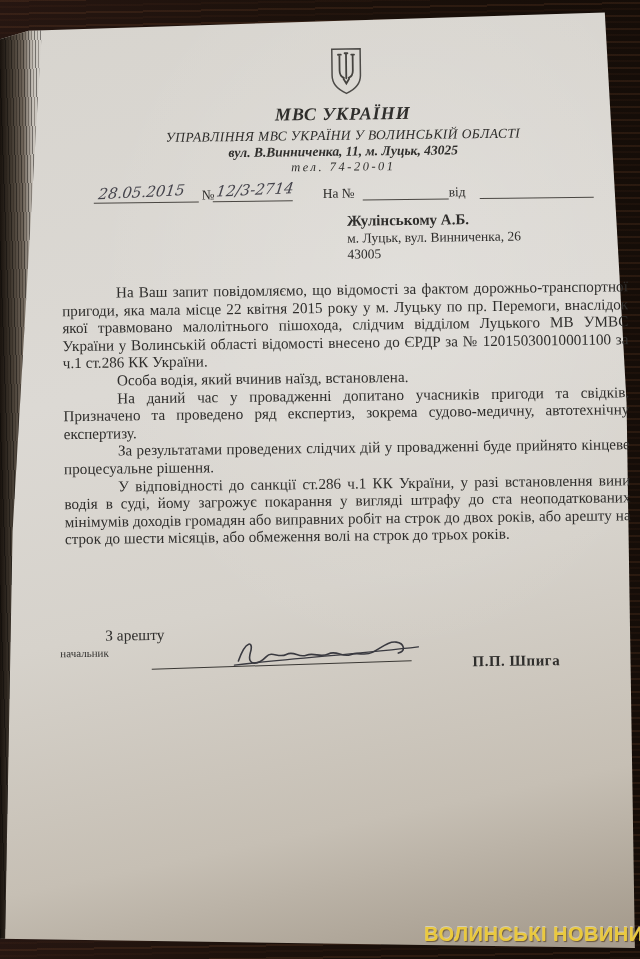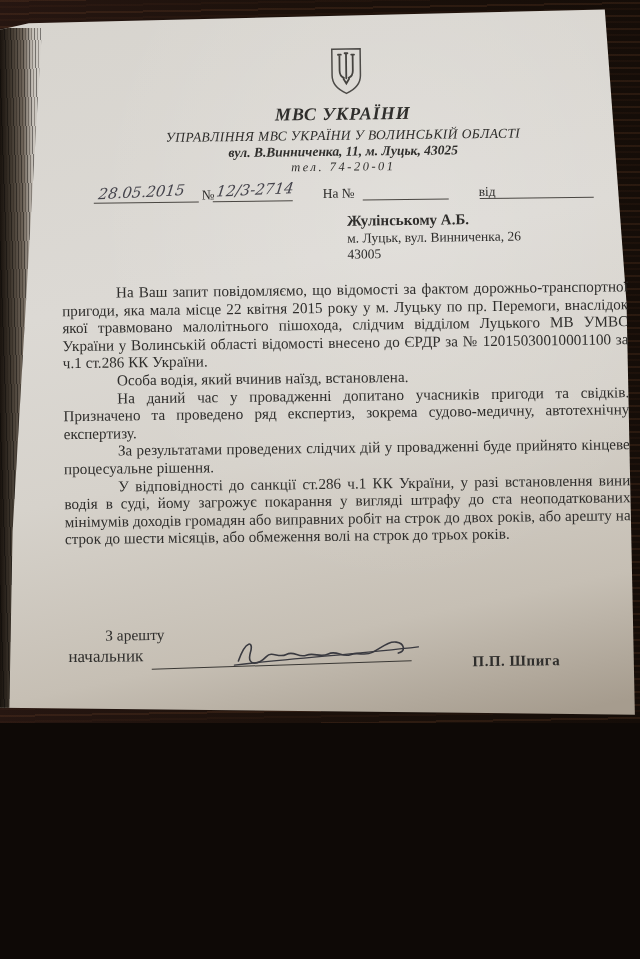--- a/index.html
+++ b/index.html
@@ -1,17 +1,17 @@
 <!DOCTYPE html>
 <html><head>
 <meta charset="utf-8">
 <style>
   html,body{margin:0;padding:0;background:#0e0906;}
   .scene{
-    position:relative; width:640px; height:723px; overflow:hidden;
+    position:relative; width:640px; height:959px; overflow:hidden;
     background-color:#1b100a;
     background-image:
       repeating-linear-gradient(179deg, rgba(125,75,45,0.20) 0 2px, rgba(0,0,0,0) 2px 6px, rgba(90,50,30,0.12) 6px 8px, rgba(0,0,0,0) 8px 13px),
       linear-gradient(90deg,#261611 0%, #1c110b 45%, #150d08 100%);
     font-family:"Liberation Serif", serif;
   }
   .paper{
     position:absolute; inset:0;
     clip-path: polygon(0 4.1%, 4.5% 3.2%, 94.5% 1.3%, 97.9% 42%, 99.2% 98.85%, 0 97.9%);
     background:
@@ -41,21 +41,21 @@
     transform: skewX(-10deg) rotate(-2deg); font-size:15px; white-space:nowrap;
   }
   .uline{border-bottom:1.2px solid #4a4743;}
   .lbl{font-size:13.5px;}
   .recipient{left:348px; top:213px; line-height:16px;}
   .recipient .name{font-size:15px; font-weight:bold; margin:0 0 2px 0;}
   .recipient .line{font-size:13.5px; margin:0;}
   .body-text{left:62px; top:281px; width:566px; font-size:15.2px; line-height:17.6px; text-align:justify;}
   .body-text p{margin:0; text-indent:54px;}
   .closing{left:101px; top:624px; font-size:15.5px;}
-  .job-title{left:64px; top:644px; font-size:17px;}
+  .job-title{left:56px; top:644px; font-size:11px;}
   .sig-line{left:147px; top:640px; width:260px; height:24px; border-bottom:1.5px solid #3a3835; transform:rotate(-1.2deg);}
   .sig-scribble{left:228px; top:630px;}
   .sig-name{left:468px; top:655px; font-size:15px; font-weight:bold; letter-spacing:0.5px;}
   .watermark{
     position:absolute; left:424px; top:923px; width:216px;
     font-family:"Liberation Sans", sans-serif; font-weight:bold; font-size:20px;
     color:#eac93e; letter-spacing:0.5px; white-space:nowrap;
     text-shadow: 0 -1px 0 rgba(255,252,235,0.45), 1px 1px 1px rgba(60,35,0,0.55);
   }
 </style>
@@ -81,21 +81,21 @@
     <div class="abs center addr">вул. В.Винниченка, 11, м. Луцьк, 43025</div>
     <div class="abs center phone">тел. 74-20-01</div>
 
     <div class="abs hw" style="left:100px; top:181px;">28.05.2015</div>
     <div class="abs uline" style="left:95px; top:182px; width:105px; height:18px;"></div>
     <div class="abs lbl" style="left:203px; top:186px;">№</div>
     <div class="abs hw" style="left:218px; top:180px;">12/3-2714</div>
     <div class="abs uline" style="left:214px; top:182px; width:80px; height:18px;"></div>
     <div class="abs lbl" style="left:324px; top:186px;">На №</div>
     <div class="abs uline" style="left:364px; top:182px; width:86px; height:18px;"></div>
-    <div class="abs lbl" style="left:480px; top:186px;">від</div>
+    <div class="abs lbl" style="left:450px; top:186px;">від</div>
     <div class="abs uline" style="left:481px; top:182px; width:114px; height:18px;"></div>
 
     <div class="abs recipient">
       <p class="name">Жулінському А.Б.</p>
       <p class="line">м. Луцьк, вул. Винниченка, 26</p>
       <p class="line">43005</p>
     </div>
 
     <div class="abs body-text">
       <p>На Ваш запит повідомляємо, що відомості за фактом дорожньо-транспортної пригоди, яка мала місце 22 квітня 2015 року у м. Луцьку по пр. Перемоги, внаслідок якої травмовано малолітнього пішохода, слідчим відділом Луцького МВ УМВС України у Волинській області відомості внесено до ЄРДР за № 12015030010001100 за ч.1 ст.286 КК України.</p>
@@ -111,14 +111,15 @@
     <div class="abs sig-scribble">
       <svg width="190" height="40" viewBox="0 0 190 40">
         <path d="M6 30 C14 8 22 10 18 22 C14 36 26 34 34 26 C40 20 46 28 54 24 C62 20 66 28 74 25 C82 22 88 28 96 24 C104 20 110 28 118 25 C126 22 132 27 140 23 C150 18 156 12 164 13 C172 14 174 22 166 24" fill="none" stroke="#3a3a40" stroke-width="1.6" stroke-linecap="round"></path>
         <path d="M2 34 C60 28 130 24 186 18" fill="none" stroke="#3a3a40" stroke-width="1.4" stroke-linecap="round"></path>
       </svg>
     </div>
     <div class="abs sig-name">П.П. Шпига</div>
 
   </div>
 
+  <div class="watermark">ВОЛИНСЬКІ НОВИНИ</div>
 
 </div>
 
 </body></html>

